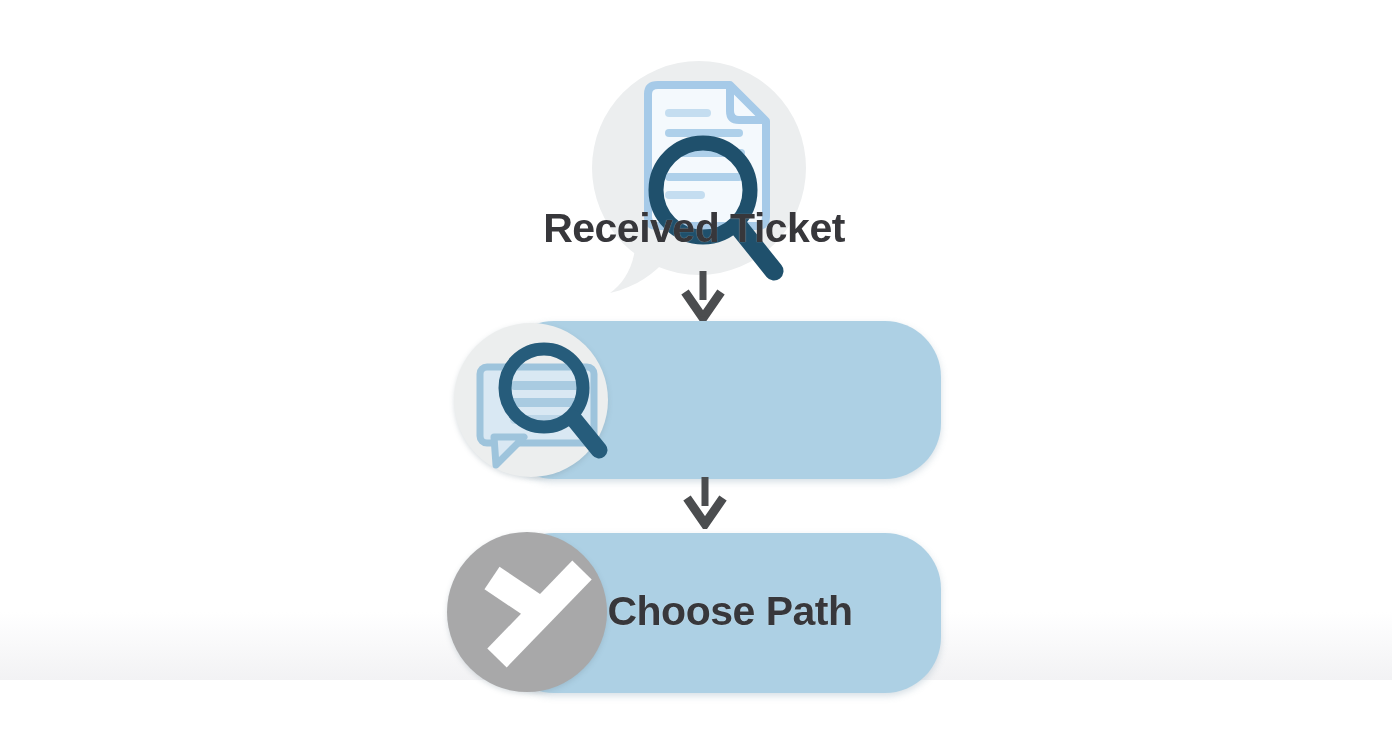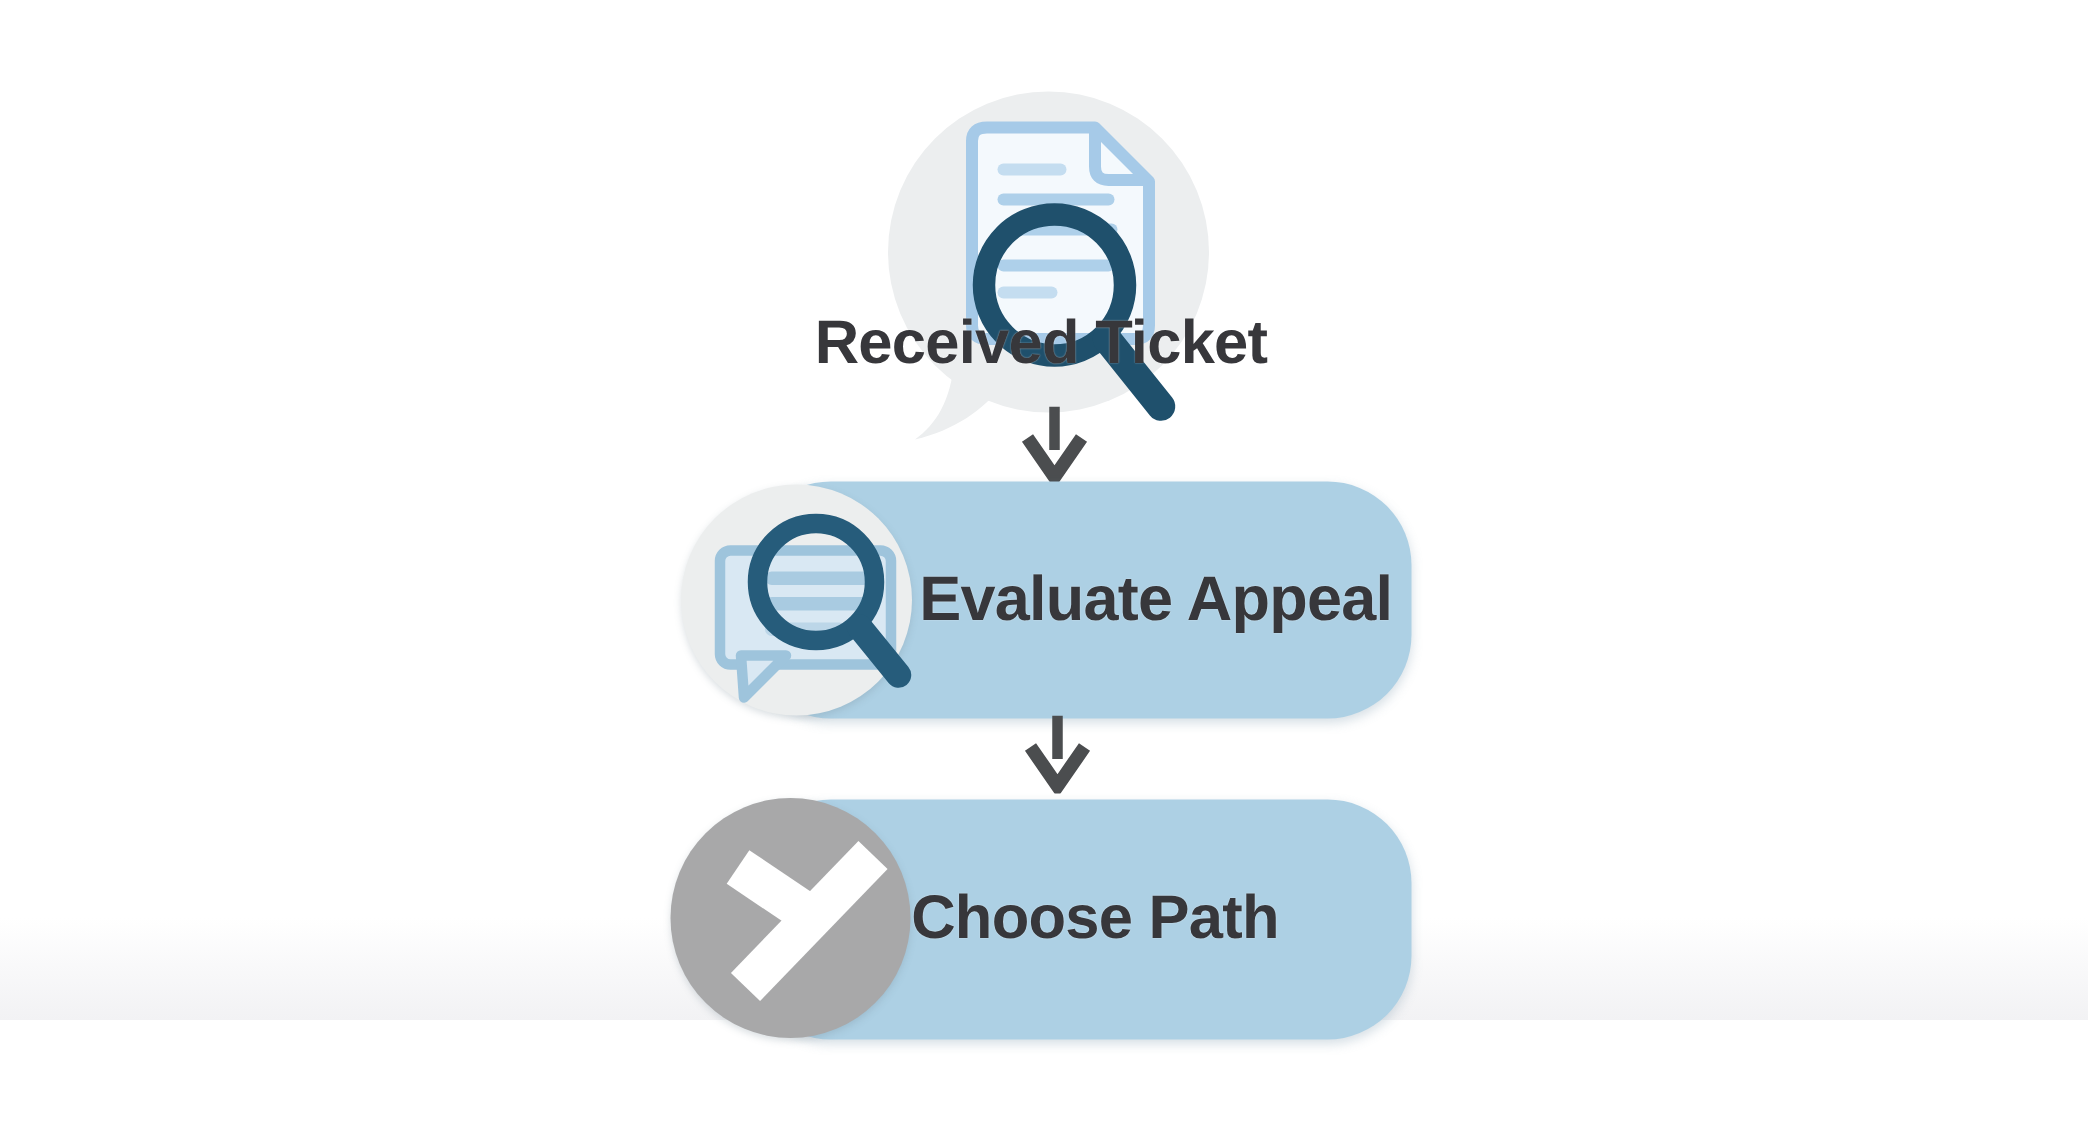--- a/index.html
+++ b/index.html
@@ -95,21 +95,20 @@
         <rect x="56" y="75" width="70" height="9" rx="4.5" fill="#a9cbe1"></rect>
         <rect x="56" y="92" width="54" height="9" rx="4.5" fill="#bcd6e8"></rect>
       </g>
 
       <g>
         <circle cx="90" cy="65" r="39" fill="none" stroke="#265c7b" stroke-width="13"></circle>
         <line x1="119" y1="95" x2="145" y2="127" stroke="#265c7b" stroke-width="17" stroke-linecap="round"></line>
       </g>
     </svg>
   </div>
-  <div class="step-label" id="label-2">Evaluate Appeal</div>
 
   <svg class="abs" style="left:683px; top:477px;" width="44" height="52" viewBox="0 0 44 52">
     <rect x="18.5" y="0" width="7" height="29" fill="#4b4d4f"></rect>
     <path d="M 4,21 L 22,47 L 40,21" fill="none" stroke="#4b4d4f" stroke-width="9"></path>
   </svg>
 
   <div class="pill" id="pill-3"></div>
   <div class="icon-circle" id="icon-circle-3">
     <svg width="160" height="160" viewBox="0 0 160 160">
       <line x1="50" y1="126" x2="135" y2="38" stroke="#ffffff" stroke-width="27"></line>

